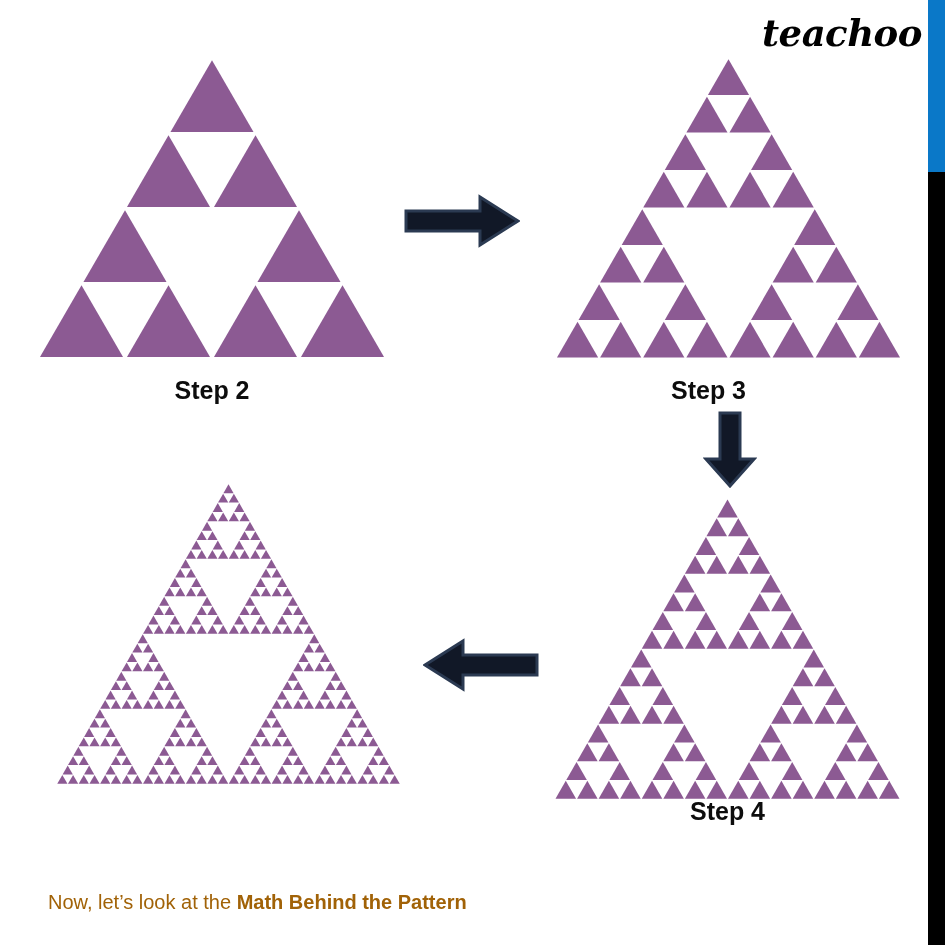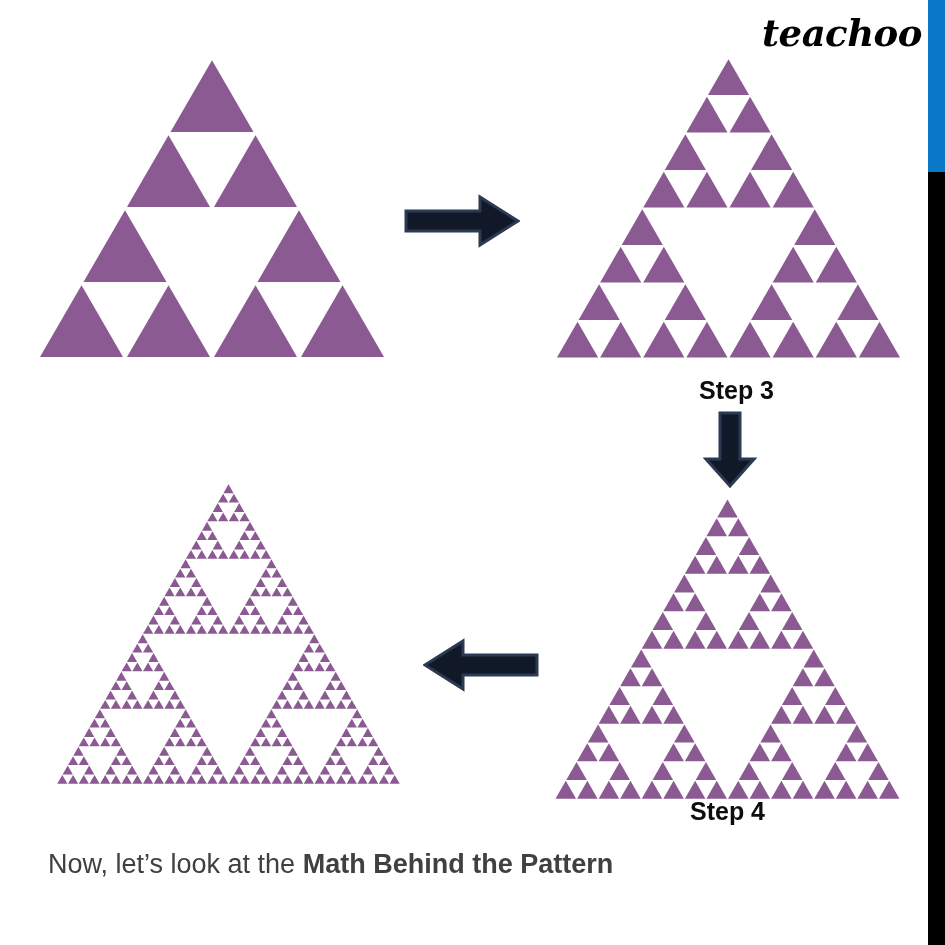--- a/index.html
+++ b/index.html
@@ -75,25 +75,25 @@
   
   .arrow {
     position: absolute;
   }
   .arrow svg { display: block; }
 
   
   #bottom-note {
     position: absolute;
     left: 48px;
-    top: 846px;
+    top: 884px;
     font-family: "Liberation Sans", sans-serif;
-    font-size: 27px;
+    font-size: 20px;
     line-height: 36px;
-    color: #404040;
+    color: #a16207;
     white-space: nowrap;
   }
   #bottom-note .bold { font-weight: bold; }
 </style>
 </head>
 <body>
 
 <div id="page">
 
   <div id="right-bar-blue"></div>
@@ -471,21 +471,22 @@
         <polygon points="16.08,272.16 21.20,281.11 10.96,281.11" fill="#8C5A93"></polygon>
         <polygon points="32.16,281.53 37.27,290.48 27.04,290.48" fill="#8C5A93"></polygon>
         <polygon points="37.52,290.91 42.63,299.86 32.40,299.86" fill="#8C5A93"></polygon>
         <polygon points="26.80,290.91 31.92,299.86 21.68,299.86" fill="#8C5A93"></polygon>
         <polygon points="10.72,281.53 15.84,290.48 5.60,290.48" fill="#8C5A93"></polygon>
         <polygon points="16.08,290.91 21.20,299.86 10.96,299.86" fill="#8C5A93"></polygon>
         <polygon points="5.36,290.91 10.48,299.86 0.24,299.86" fill="#8C5A93"></polygon>
       </svg>
     </div>
 
-  <div class="step-label" id="label-step-3" style="left:564px; top:375px; width:345px;">Step 3</div>
+  <div class="step-label" id="label-step-2" style="left:38px; top:375px; width:348px;">Step 2</div>
+  <div class="step-label" id="label-step-3" style="left:536px; top:375px; width:345px;">Step 3</div>
   <div class="step-label" id="label-step-4" style="left:555px; top:796px; width:345px;">Step 4</div>
 
   <div class="arrow" id="arrow-right" style="left:404px; top:194px; width:116px; height:54px;">
     <svg width="116" height="54" viewBox="0 0 116 54" xmlns="http://www.w3.org/2000/svg">
       <polygon points="2,17 76,17 76,3 114,27 76,51 76,37 2,37" fill="#111827" stroke="#2b3a52" stroke-width="3" stroke-linejoin="miter"></polygon>
     </svg>
   </div>
 
   <div class="arrow" id="arrow-down" style="left:703px; top:411px; width:54px; height:77px;">
     <svg width="54" height="77" viewBox="0 0 54 77" xmlns="http://www.w3.org/2000/svg">

